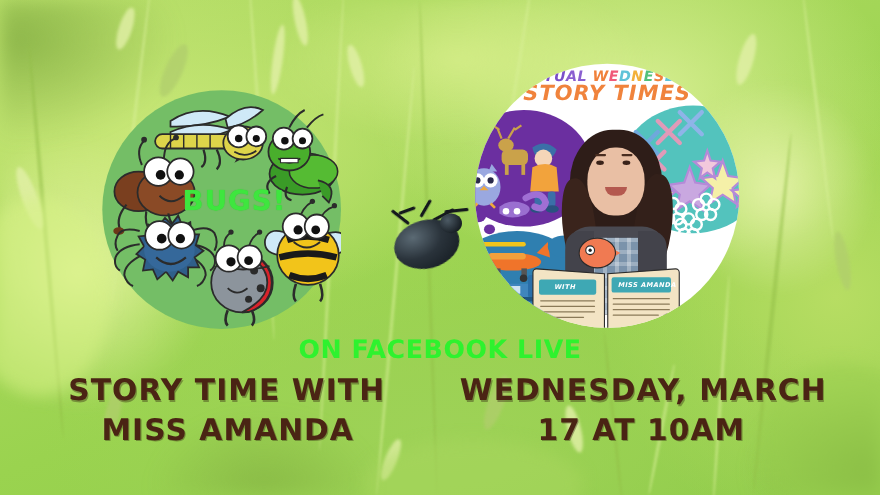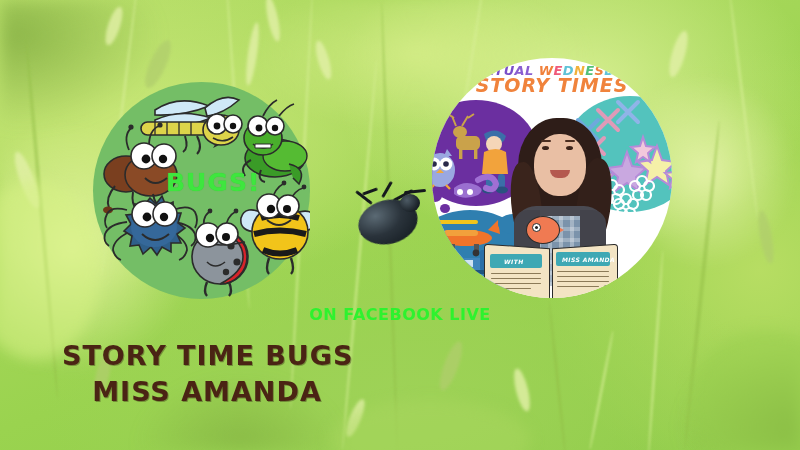--- a/index.html
+++ b/index.html
@@ -116,21 +116,21 @@
   .b-shell{position:absolute;left:6px;top:12px;width:60px;height:44px;border-radius:50%;
     background:radial-gradient(ellipse at 32% 30%, #5b6a74 0%, #2a333b 45%, #10171c 100%);
     transform:rotate(-14deg);filter:blur(.4px);}
   .b-head{position:absolute;left:48px;top:6px;width:20px;height:18px;border-radius:50%;
     background:radial-gradient(circle at 35% 35%, #4c5a64 0%, #1a2127 70%);filter:blur(.4px);}
   .b-leg{position:absolute;background:#15191d;border-radius:3px;filter:blur(.35px);}
 
   
   .fb-live{
     position:absolute;left:0;right:0;top:305px;text-align:center;
-    font-family:"DejaVu Sans", sans-serif;font-weight:bold;font-size:16px;
+    font-family:"DejaVu Sans", sans-serif;font-weight:bold;font-size:23px;
     letter-spacing:.5px;color:#2ef22e;
   }
   .headline{
     position:absolute;
     font-family:"DejaVu Sans", sans-serif;font-weight:bold;
     color:#4a2414;letter-spacing:1px;line-height:1.32;white-space:nowrap;
     text-shadow:1px 1px 0 rgba(40,16,8,.35);
   }
   .hl-left{left:62px;top:338px;font-size:27px;}
   .hl-left .l2{display:block;text-align:center;width:290px;}
@@ -482,18 +482,22 @@
     <div class="b-leg" style="left:40px;top:6px;width:22px;height:3px;transform:rotate(-28deg);"></div>
     <div class="b-leg" style="left:8px;top:48px;width:18px;height:3px;transform:rotate(30deg);"></div>
     <div class="b-leg" style="left:52px;top:2px;width:22px;height:2.6px;transform:rotate(-6deg);"></div>
     <div class="b-shell"></div>
     <div class="b-head"></div>
   </div>
 
   <div class="fb-live">ON FACEBOOK LIVE</div>
 
   <div class="headline hl-left">
-    <span>STORY TIME  BUGS</span>
+    <span>STORY TIME  WITH</span>
     <span class="l2">MISS AMANDA</span>
   </div>
 
+  <div class="headline hl-right">
+    <span>WEDNESDAY, MARCH</span>
+    <span class="l2">17 AT 10AM</span>
+  </div>
 
 </div>
 
 </body></html>

